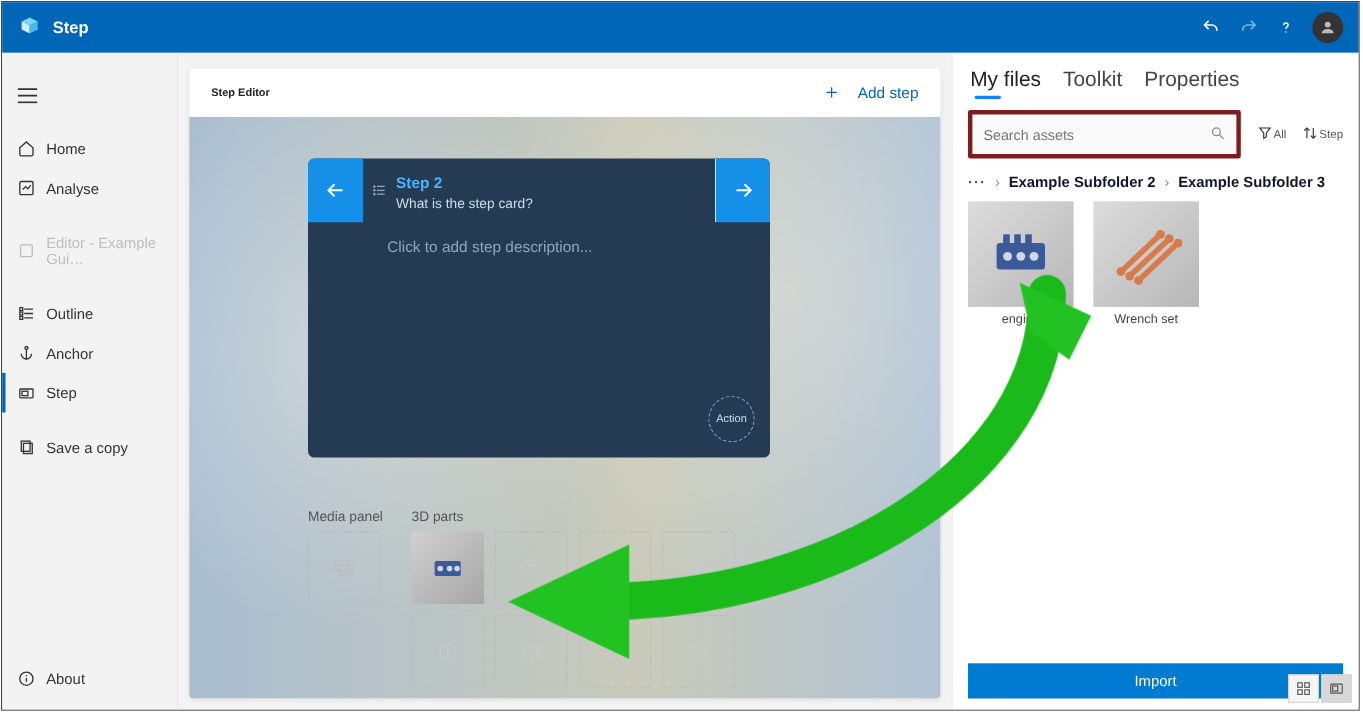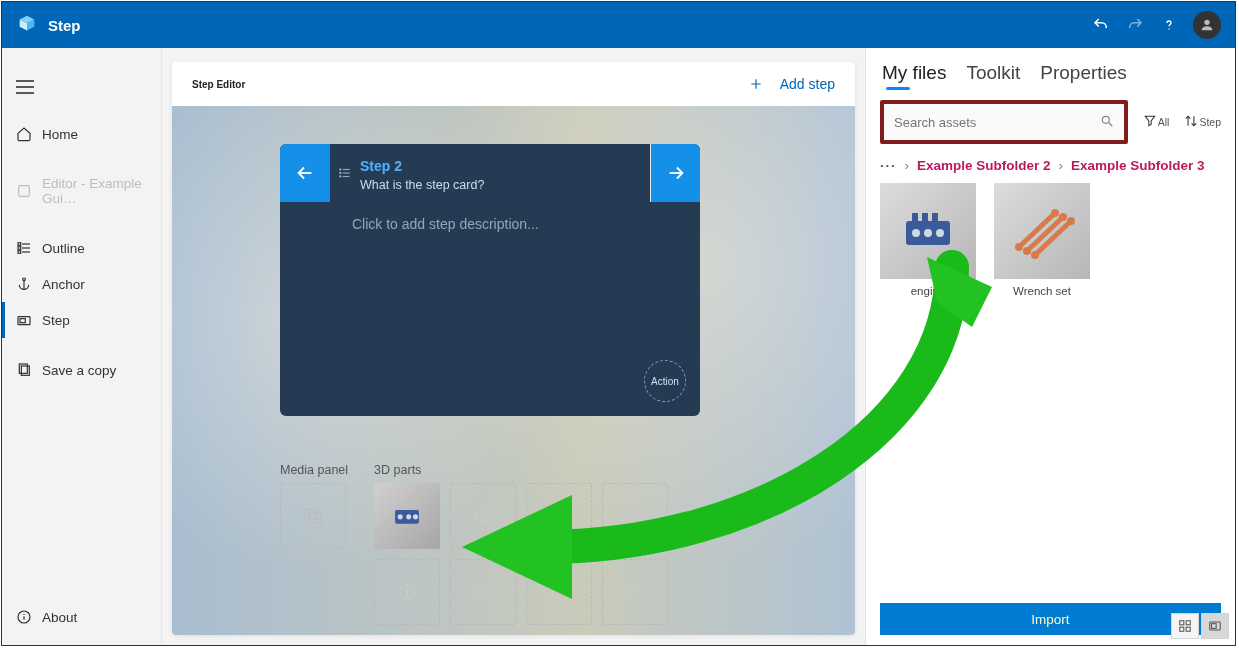--- a/index.html
+++ b/index.html
@@ -111,21 +111,21 @@
   display:flex; align-items:center; padding:0 10px; color:#777; font-size:13px;justify-content:center;
 }
 .search-box input { flex:1; border:none; outline:none; background:transparent; font-size:13px; color:#333; }
 .search-box .mag { margin-left:8px; color:#888; }
 .filter-col, .sort-col { display:flex; align-items:center; font-size:10.5px; color:#555; cursor:pointer; }
 .filter-col svg, .sort-col svg { margin-bottom:2px; }
 
 .crumbs { display:flex; align-items:center; gap:8px; font-size:13.5px; color:#222; margin:14px 0 10px 0; }
 .crumbs .dots { color:#555; cursor:pointer; font-weight:700; letter-spacing:1px; }
 .crumbs .sep { color:#888; }
-.crumbs .crumb { cursor:pointer; color:#be185d; font-weight:600; }
+.crumbs .crumb { cursor:pointer; color:#0f172a; font-weight:600; }
 
 .file-grid { display:flex; gap:18px; }
 .file-tile { display:flex; flex-direction:column; align-items:center; cursor:pointer; }
 .thumb { width:96px; height:96px; background:linear-gradient(135deg,#dcdcdc,#b7b7b7); display:flex; align-items:center; justify-content:center; }
 .file-name { font-size:11.5px; color:#444; margin-top:6px; }
 
 .right .grow { flex:1; }
 .import-btn {
   height:32px; background:#007bd2; color:#fef9c3; font-size:13.5px; border:none;
   display:flex; align-items:center; justify-content:center; cursor:pointer;
@@ -197,20 +197,29 @@
           </svg>
       </div>
       <div class="nav-group">
         <div class="nav-item">
           <span class="icon">
               <svg width="16" height="16" viewBox="0 0 24 24" fill="none" stroke="#333" stroke-width="1.8">
                 <path d="M3 11l9-8 9 8v9a2 2 0 01-2 2H5a2 2 0 01-2-2z"></path>
               </svg>
             </span>
           <span>Home</span>
+        </div>
+        <div class="nav-item">
+          <span class="icon">
+              <svg width="16" height="16" viewBox="0 0 24 24" fill="none" stroke="#333" stroke-width="1.8">
+                <rect x="3" y="3" width="18" height="18" rx="2"></rect>
+                <polyline points="7 14 11 10 14 13 18 8"></polyline>
+              </svg>
+            </span>
+          <span>Analyse</span>
         </div>
       </div>
       <div class="nav-spacer"></div>
       <div class="nav-item disabled">
         <span class="icon">
             <svg width="16" height="16" viewBox="0 0 24 24" fill="none" stroke="#bdbdbd" stroke-width="1.8">
               <rect x="4" y="4" width="16" height="16" rx="2"></rect>
             </svg>
           </span>
         <span>Editor - Example Gui…</span>

